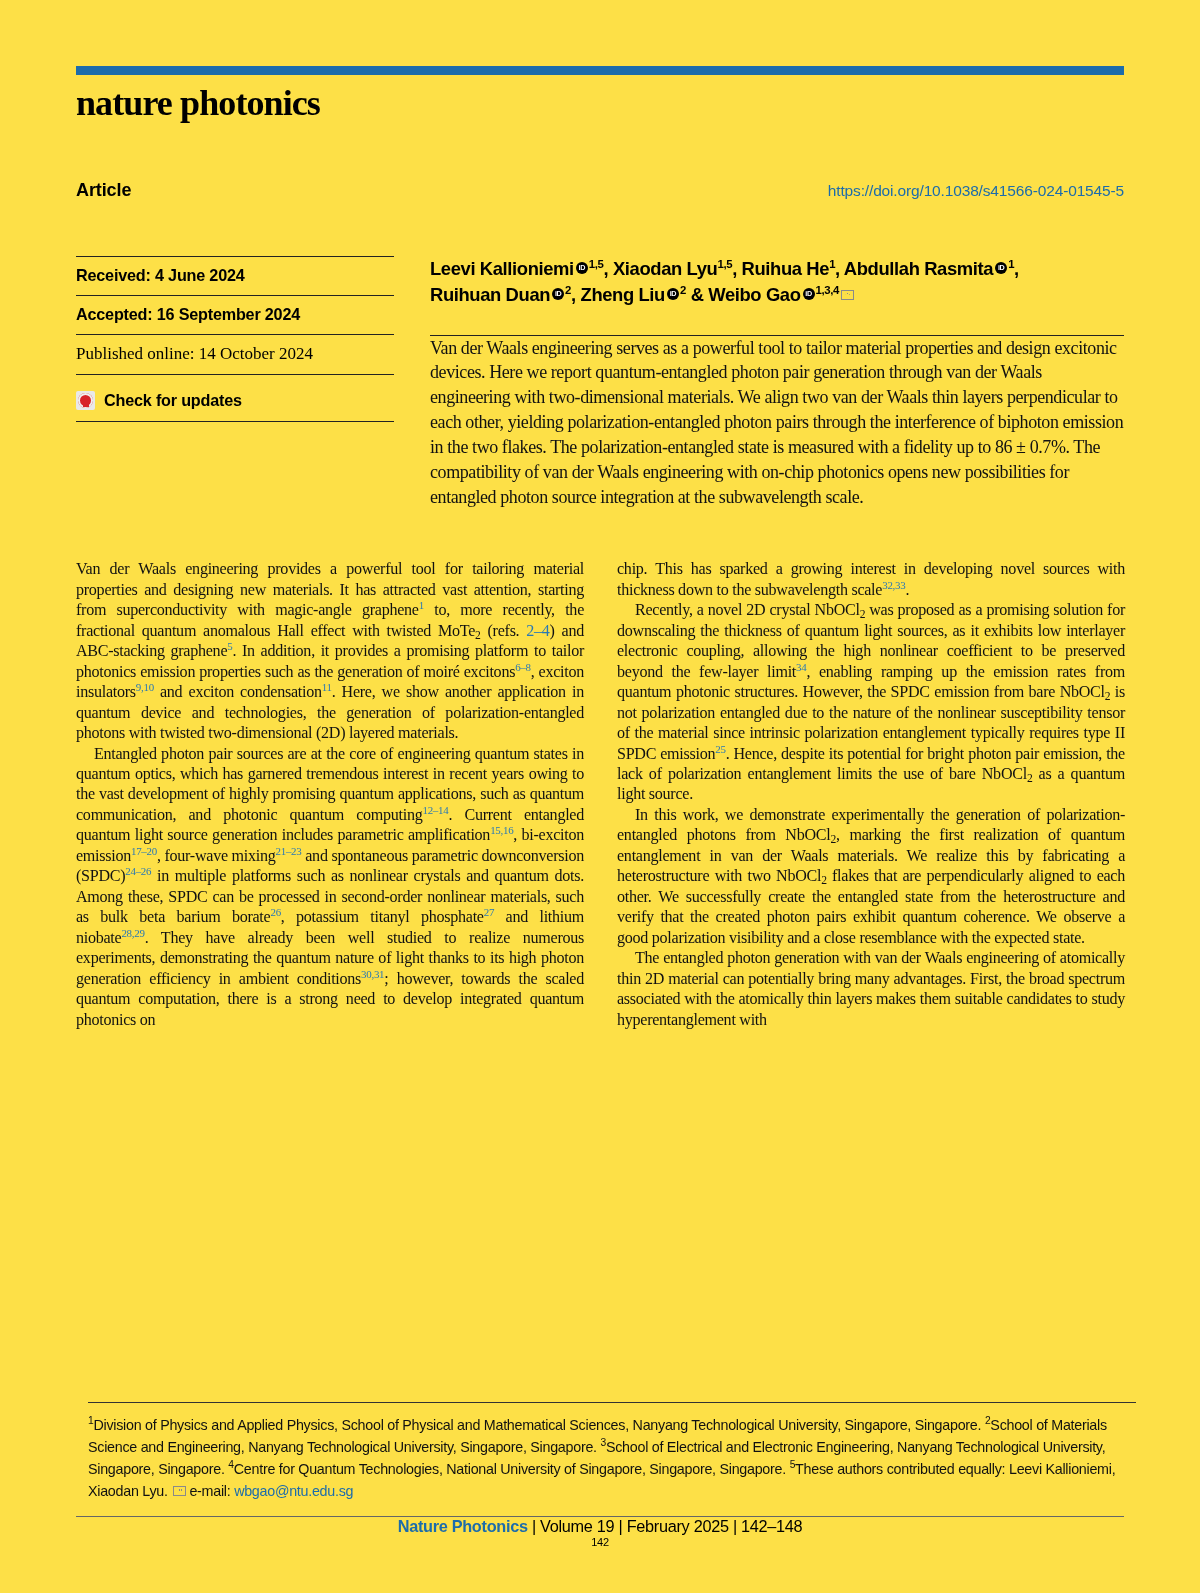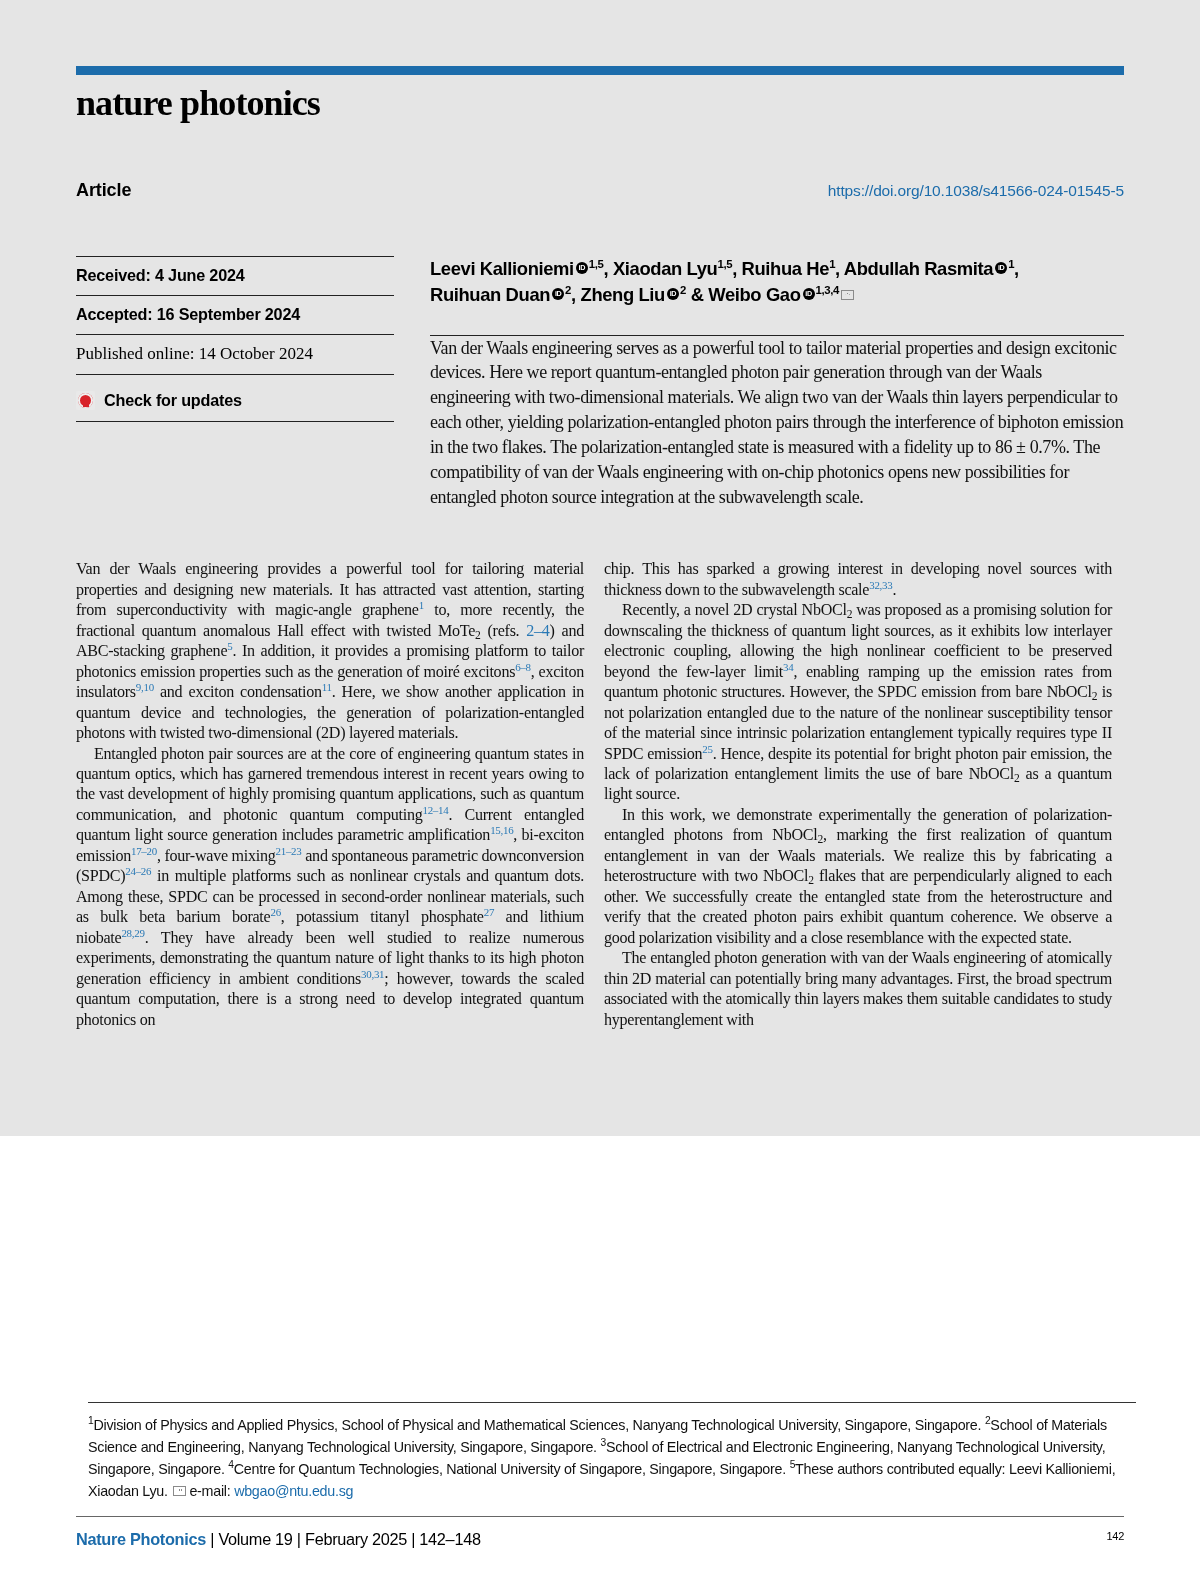--- a/index.html
+++ b/index.html
@@ -12,22 +12,22 @@
     height: 1593px;
     font-family: "Liberation Sans", sans-serif;
     color: #000000;
     position: relative;
     overflow: hidden;
   }
   .page {
     position: absolute;
     left: 0; top: 0;
     width: 1200px;
-    height: 1136px;
-    background: #e5e5e5;
+    height: 1593px;
+    background: #fde047;
   }
   .content {
     position: absolute;
     left: 76px;
     top: 0;
     width: 1048px;
   }
 
   
   .brandbar {
@@ -208,21 +208,21 @@
     font-size: 18px;
     line-height: 1.38;
     letter-spacing: -0.42px;
     color: #111;
   }
 
   
   .body-cols {
     margin-top: 50px;
     display: flex;
-    gap: 20px;
+    gap: 33px;
   }
   .col {
     width: 508px;
     flex: none;
     font-family: "Liberation Serif", serif;
     font-size: 16.1px;
     line-height: 1.272;
     text-align: justify;
     letter-spacing: -0.28px;
     color: #111;
@@ -283,26 +283,26 @@
   .footer-wrap {
     position: absolute;
     left: 76px;
     top: 1516px;
     width: 1048px;
   }
   .footer-rule {
     border-top: 1.6px solid #666;
   }
   .footer {
-    margin-top: 13px;
     display: flex;
     justify-content: space-between;
-    align-items: flex-start;
+    align-items: center;
     font-size: 16.3px;
     letter-spacing: -0.3px;
+    flex-direction: column;
   }
   .journal-name {
     color: #1c6cab;
     font-weight: 700;
   }
   .footer-meta { color: #000; }
   .page-num {
     font-weight: 400;
     font-size: 11px;
   }

